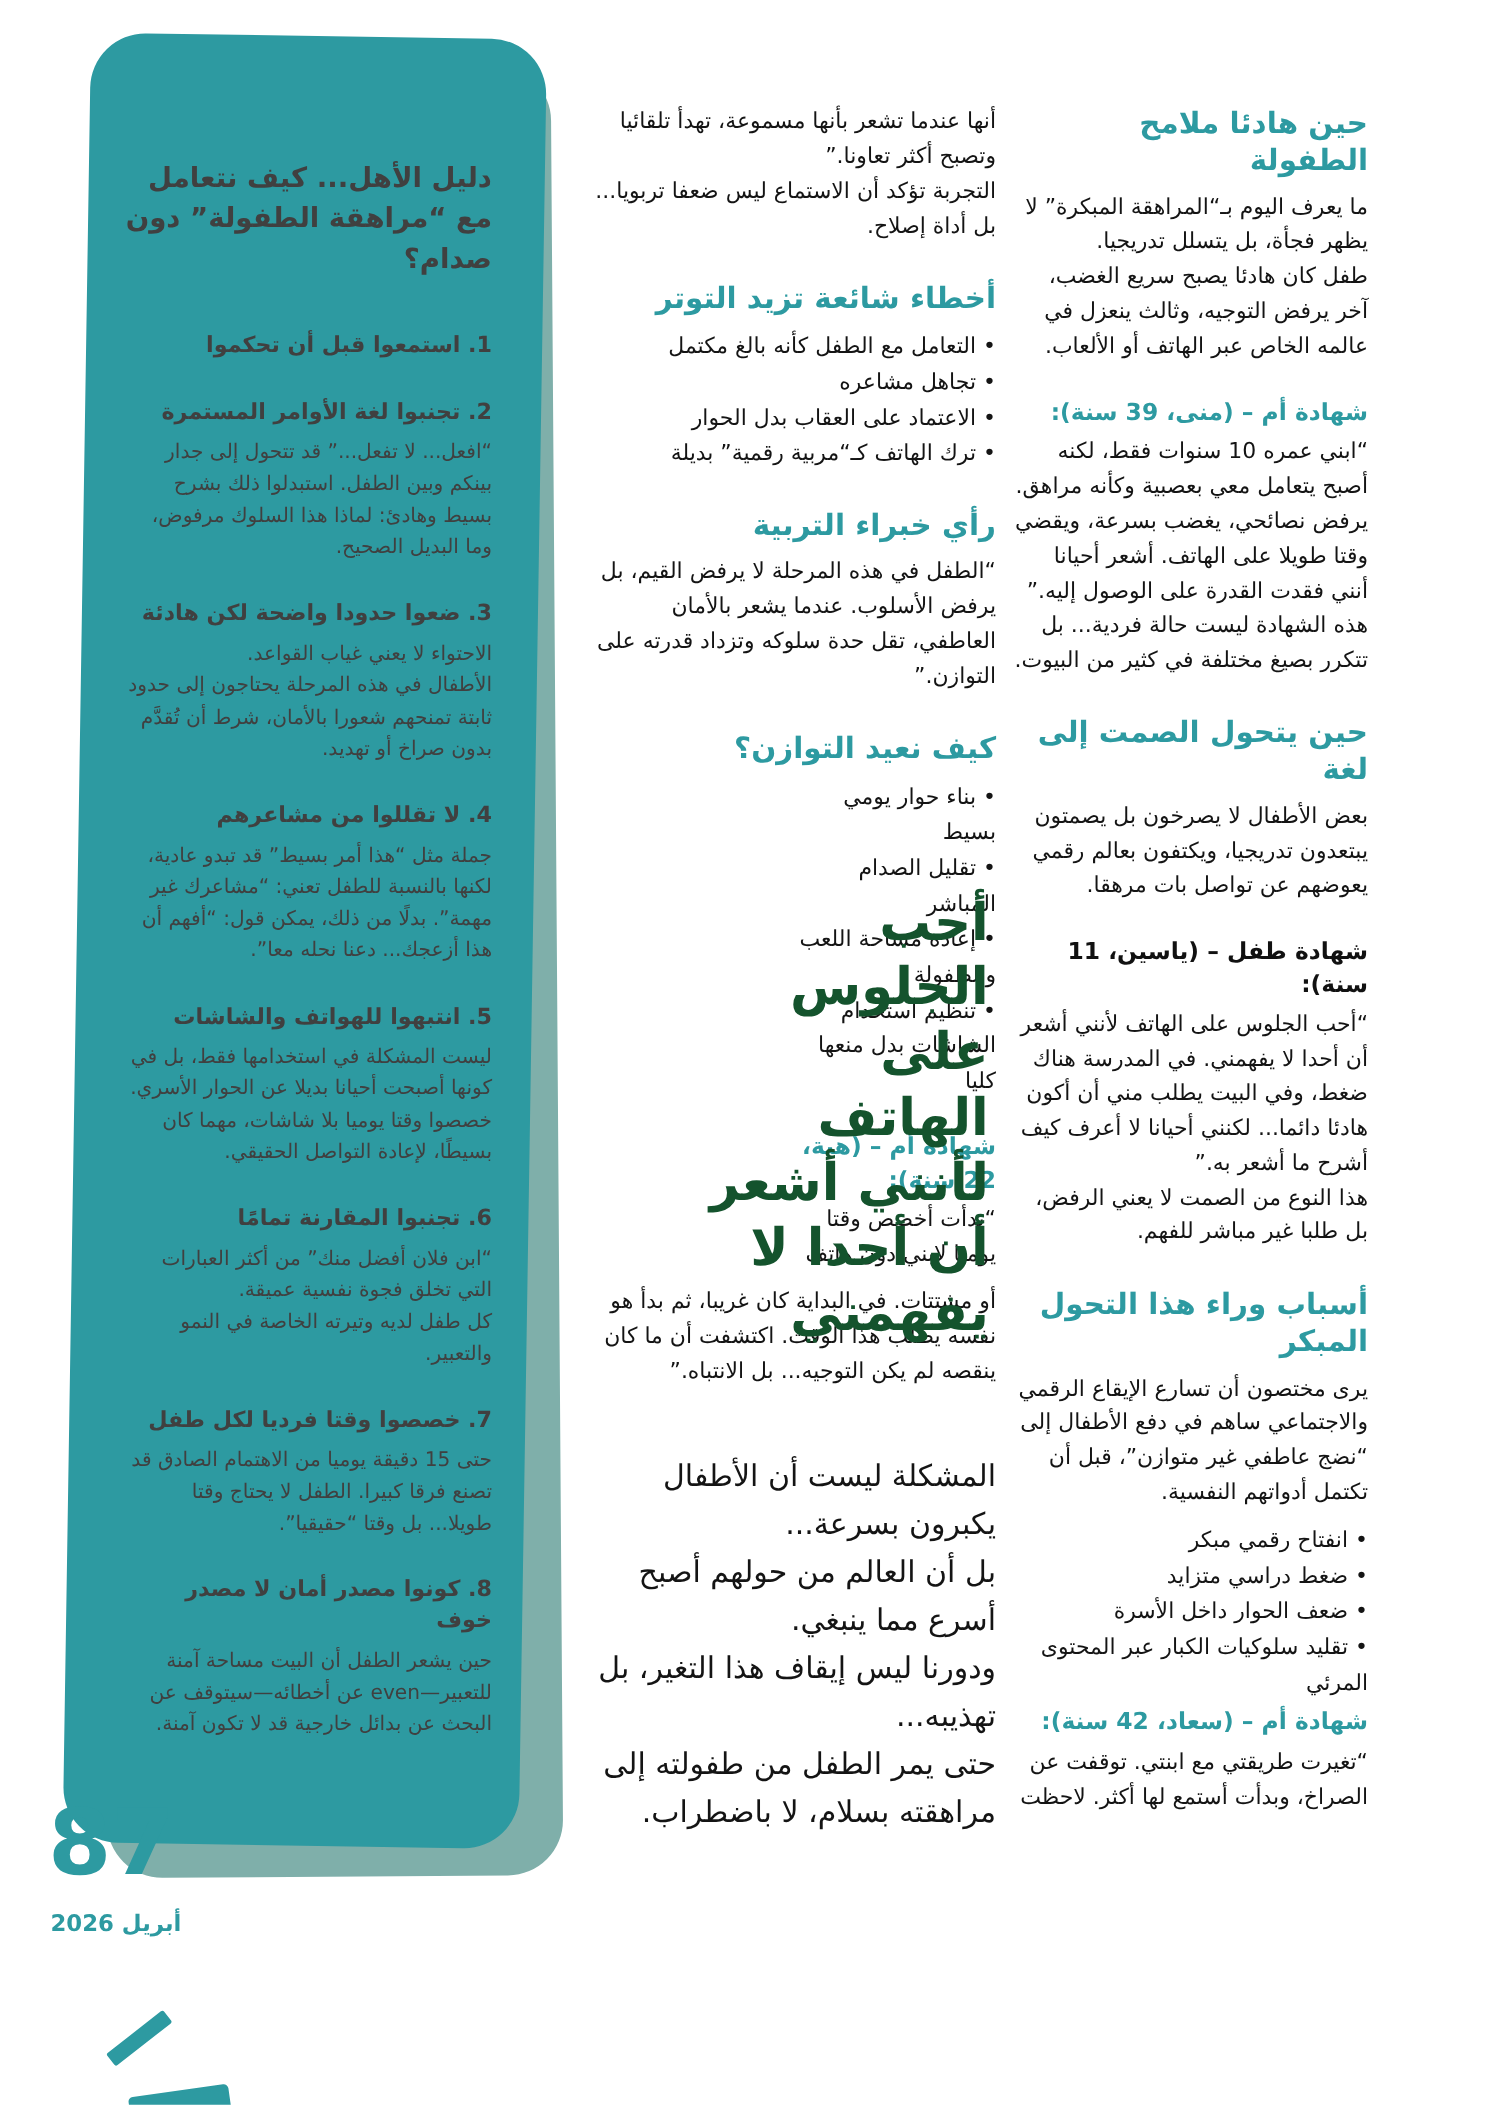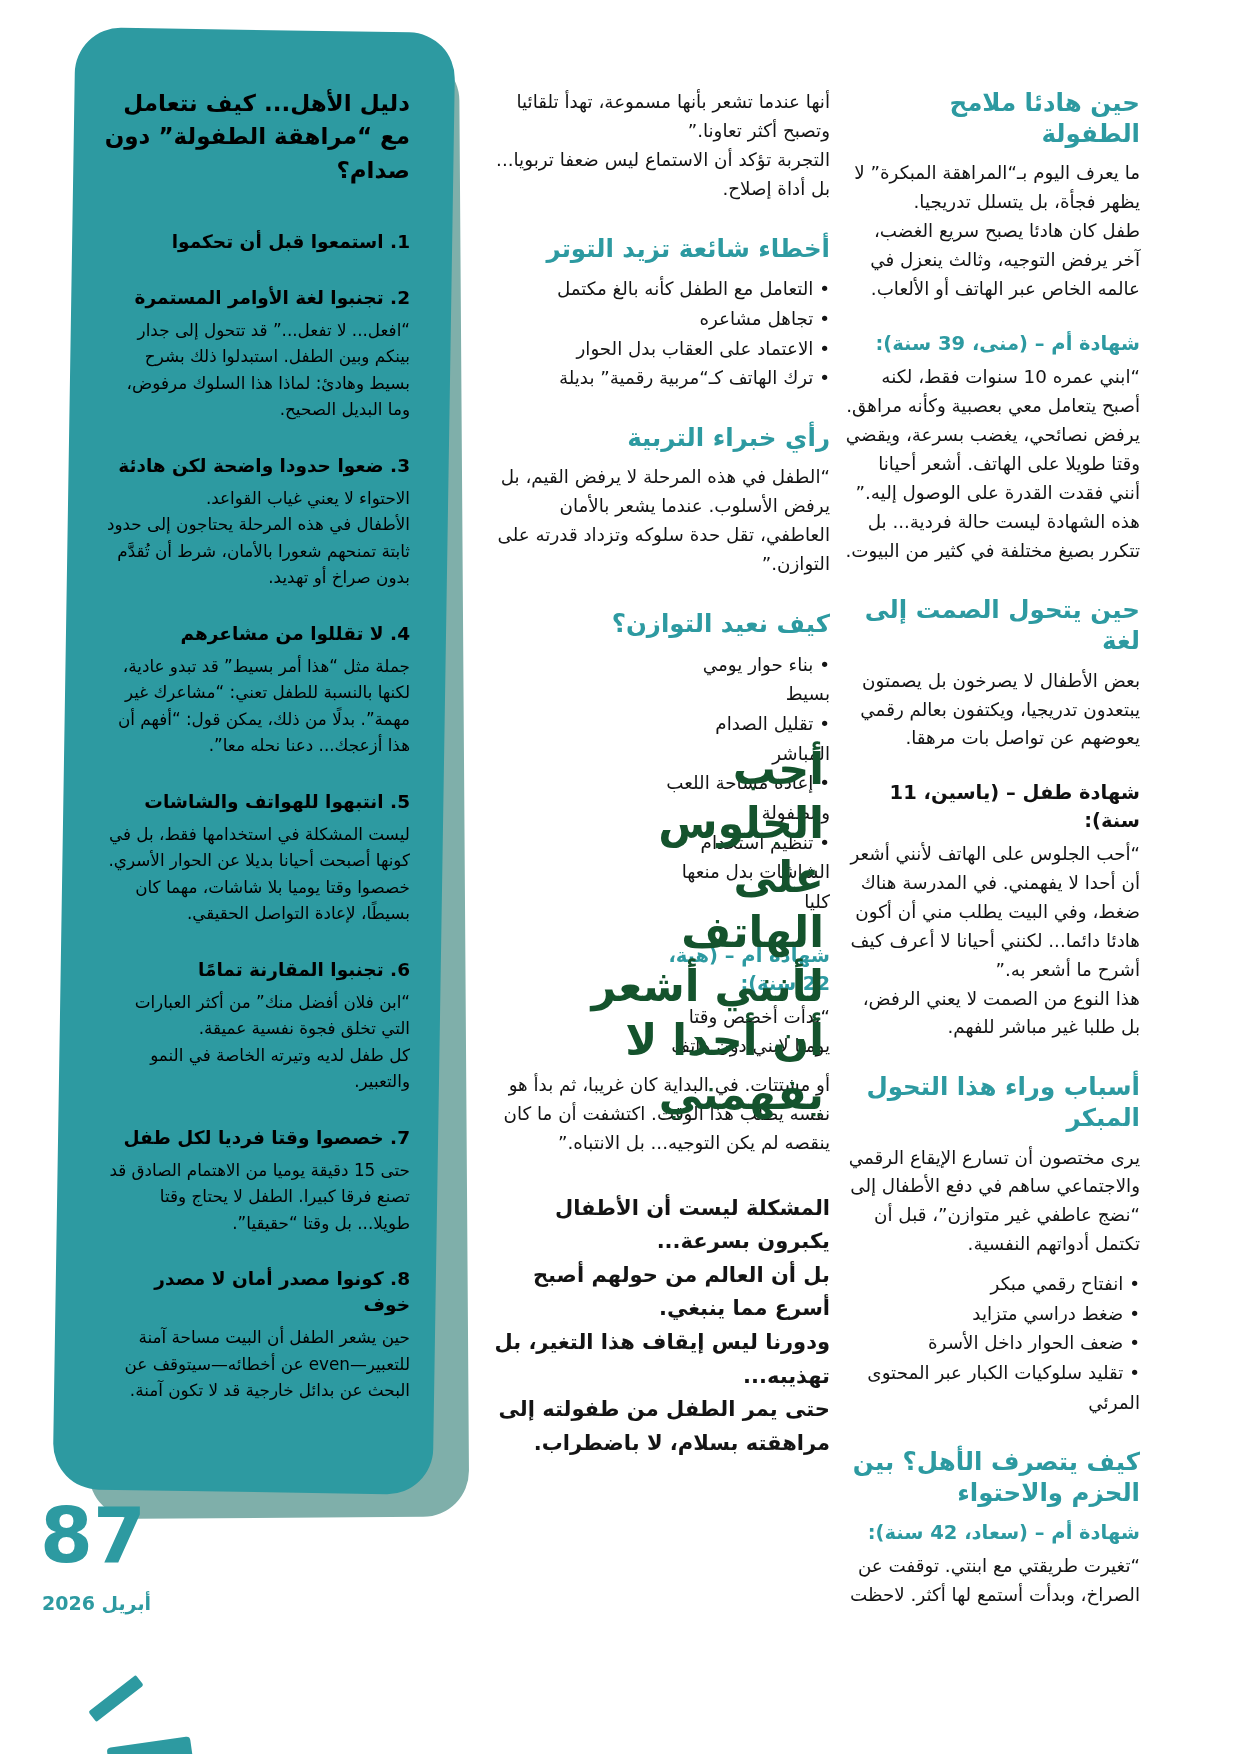--- a/index.html
+++ b/index.html
@@ -18,21 +18,21 @@
     position:absolute;inset:0;border-radius:46px;
     background:#7FAFAA;
     transform:rotate(-0.4deg) translate(20px,26px);
   }
   .sidebar-bg{
     position:absolute;inset:0;border-radius:46px;
     background:#2D9AA1;
     transform:rotate(0.9deg);
   }
   .sidebar-content{
-    position:relative;padding:57px 34px 58px 38px;color:#000000;
+    position:relative;padding:103px 34px 58px 38px;color:#404040;
   }
   .sidebar-title{
     font-size:23px;font-weight:bold;line-height:1.45;margin:0 0 42px 0;
   }
   .guide-item{margin-bottom:30px;}
   .guide-item .gh{font-weight:bold;font-size:18.5px;margin-bottom:6px;line-height:1.4;}
   .guide-item .gb{font-size:16.8px;line-height:1.58;white-space:pre-line;}
 
   
   .col{position:absolute;top:88px;text-align:right;}
@@ -42,21 +42,21 @@
   .teal-heading{
     color:#2D9AA1;font-weight:bold;font-size:24.5px;line-height:1.25;
     margin:30px 0 10px 0;letter-spacing:-0.5px;
   }
   .teal-heading.first{margin-top:0;}
   .body-text{font-size:18.3px;line-height:1.58;white-space:pre-line;margin:0 0 10px 0;}
   .label-teal{color:#2D9AA1;font-weight:bold;font-size:19.5px;margin:26px 0 6px 0;line-height:1.4;}
   .label-dark{color:#111111;font-weight:bold;font-size:19.5px;margin:26px 0 6px 0;line-height:1.4;}
   .bullet{font-size:18.3px;line-height:1.62;}
   .bullet::before{content:"• ";}
-  .closing{font-weight:bold;font-size:21px;line-height:1.6;white-space:pre-line;margin-top:34px;}
+  .closing{font-weight:normal;font-size:25px;line-height:1.6;white-space:pre-line;margin-top:52px;}
 
   
   .squeeze{margin-left:0;margin-right:0;width:168px;}
 
   
   .pull-quote{
     position:absolute;right:416px;top:742px;width:242px;
     color:#14532d;font-weight:bold;text-align:right;
     font-size:43px;line-height:1.26;letter-spacing:-1px;
   }
@@ -146,21 +146,20 @@
 
     <div class="teal-heading">أسباب وراء هذا التحول المبكر</div>
     <div class="body-text">يرى مختصون أن تسارع الإيقاع الرقمي والاجتماعي ساهم في دفع الأطفال إلى “نضج عاطفي غير متوازن”، قبل أن تكتمل أدواتهم النفسية.</div>
     <div class="bullets">
       <div class="bullet">انفتاح رقمي مبكر</div>
       <div class="bullet">ضغط دراسي متزايد</div>
       <div class="bullet">ضعف الحوار داخل الأسرة</div>
       <div class="bullet">تقليد سلوكيات الكبار عبر المحتوى المرئي</div>
     </div>
 
-    <div class="teal-heading">كيف يتصرف الأهل؟ بين الحزم والاحتواء</div>
     <div class="label-teal" style="margin-top:4px">شهادة أم – (سعاد، 42 سنة):</div>
     <div class="body-text">“تغيرت طريقتي مع ابنتي. توقفت عن الصراخ، وبدأت أستمع لها أكثر. لاحظت</div>
   </div>
 
   <div class="col col-middle">
     <div class="body-text">أنها عندما تشعر بأنها مسموعة، تهدأ تلقائيا وتصبح أكثر تعاونا.”
 التجربة تؤكد أن الاستماع ليس ضعفا تربويا... بل أداة إصلاح.</div>
 
     <div class="teal-heading">أخطاء شائعة تزيد التوتر</div>
     <div class="bullets">

